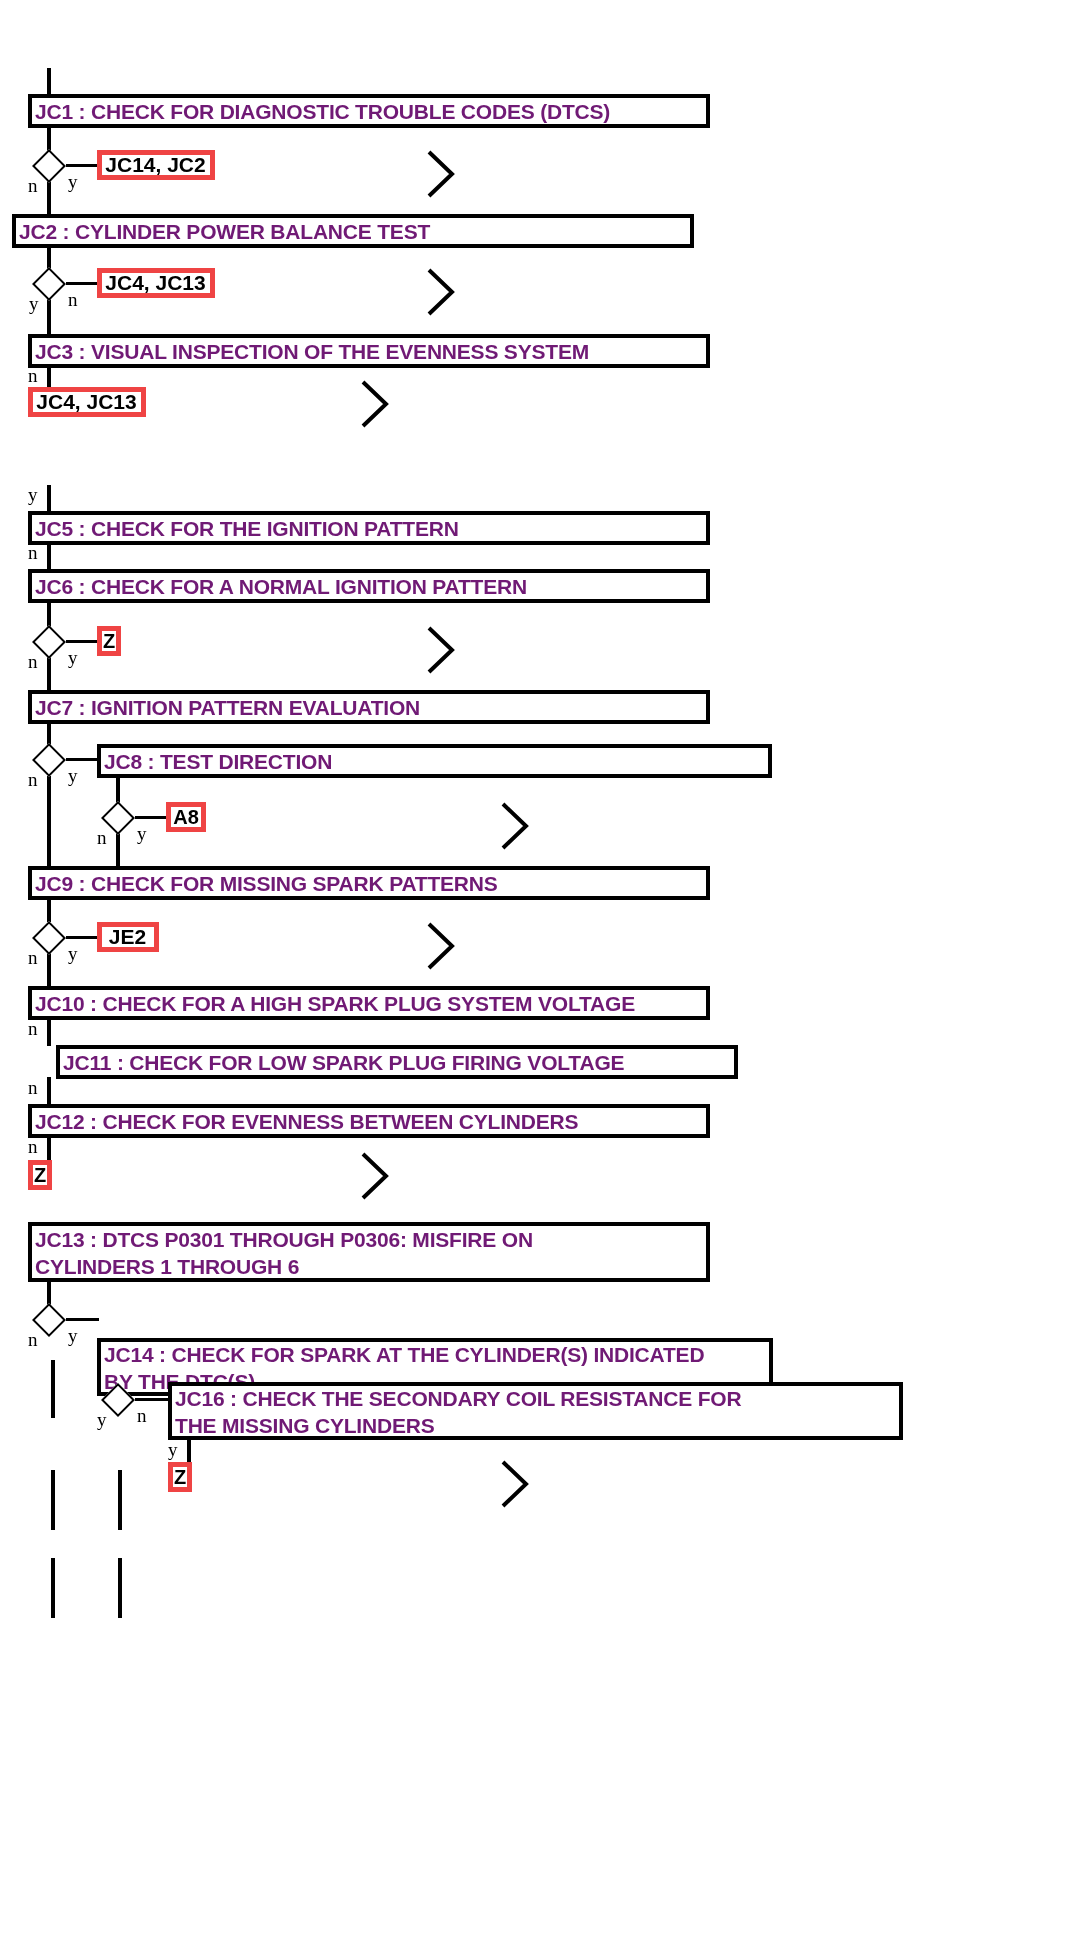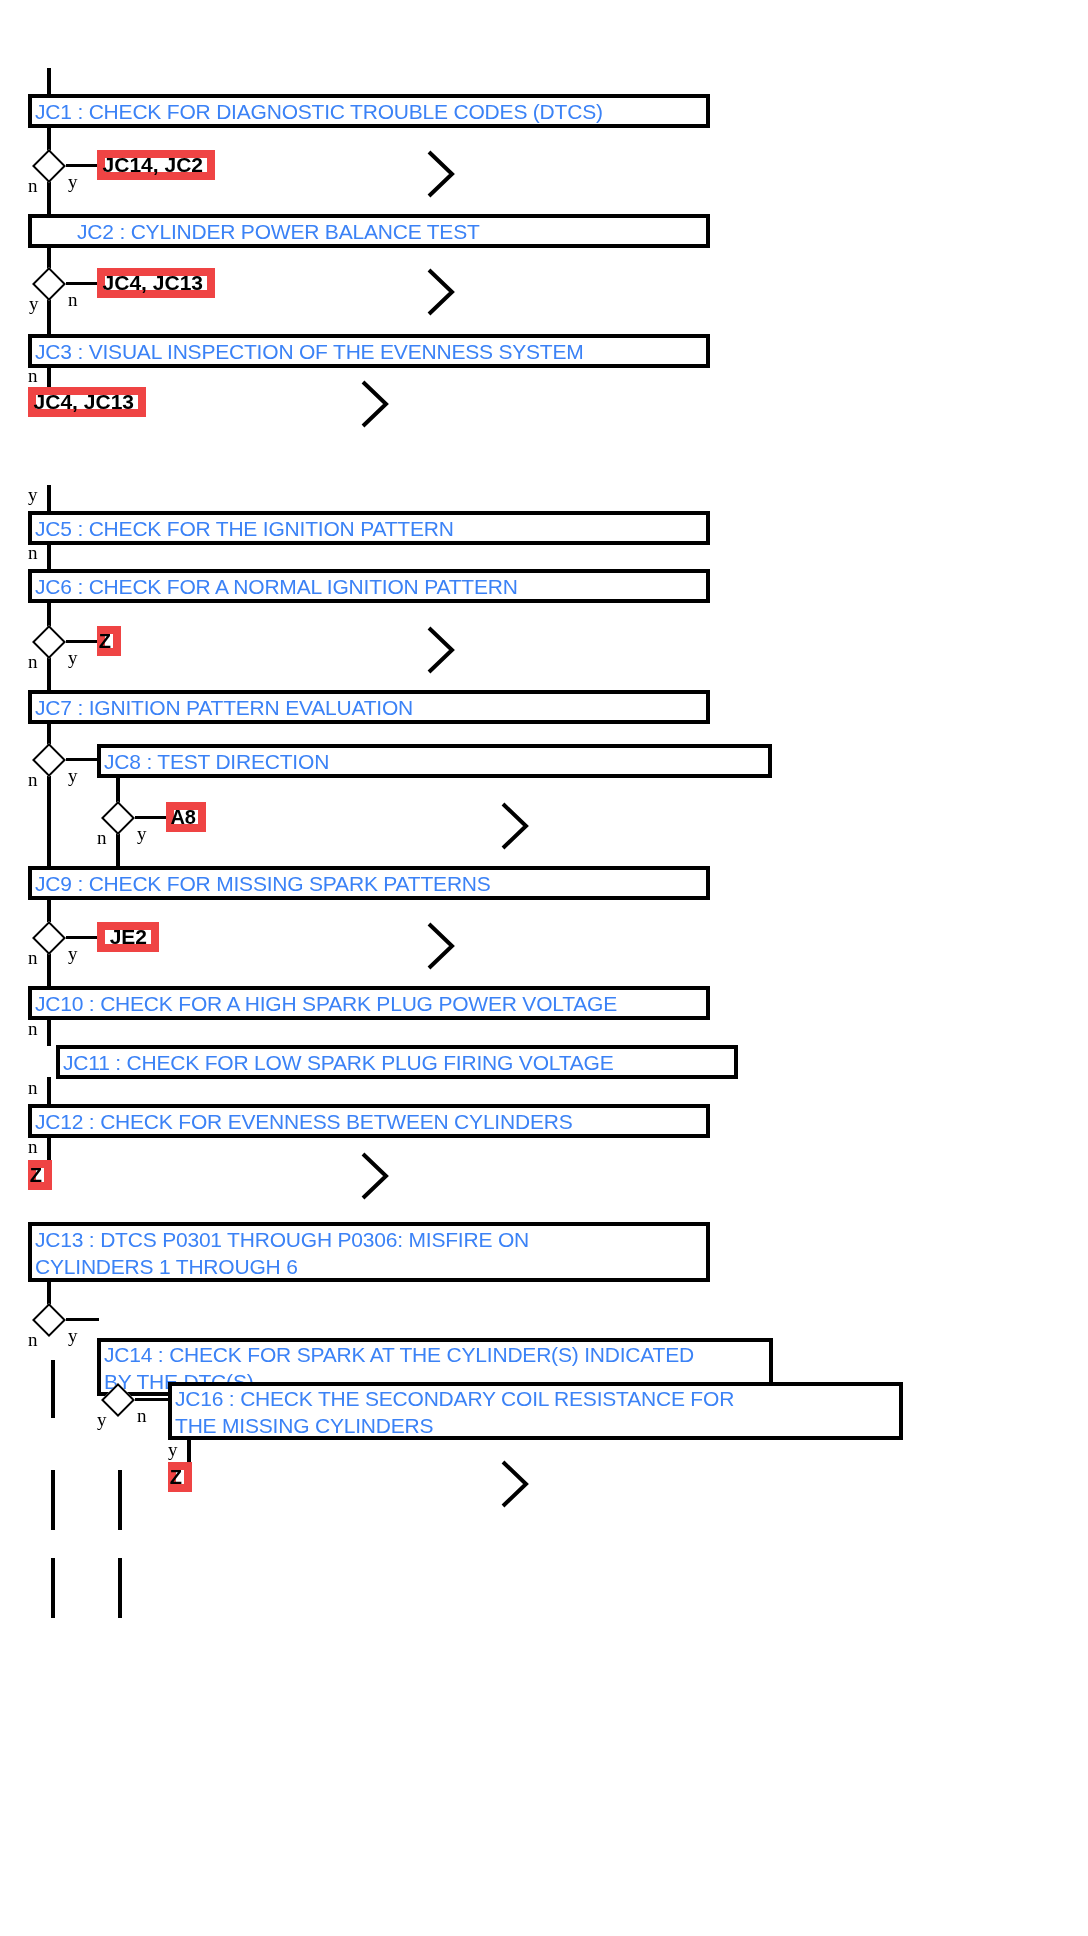--- a/index.html
+++ b/index.html
@@ -19,25 +19,25 @@
   .pbox{
     position:absolute;
     box-sizing:border-box;
     background:#ffffff;
     border:4px solid #000000;
     display:flex;
     align-items:center;
     z-index:6;
   }
   .pbox .ptext{
-    font-weight:normal;
+    font-weight:bold;
     font-size:21px;
     line-height:27px;
     letter-spacing:-0.2px;
-    color:#3b82f6;
+    color:#701a75;
     padding:0 0 0 3px;
     white-space:pre-line;
   }
   .pbox.two-line .ptext{padding-top:1px;}
 
   
   .titlebar{
     position:absolute;
     box-sizing:border-box;
     background:#ffffff;
@@ -57,24 +57,24 @@
     padding-left:3px;
     position:relative;
     top:-12px;
   }
 
   
   .refbox{
     position:absolute;
     box-sizing:border-box;
     background:#ffffff;
-    border:8px solid #ef4444;
+    border:5px solid #ef4444;
     display:flex;
     align-items:center;
-    justify-content:flex-end;
+    justify-content:center;
     z-index:7;
   }
   .refbox .ptext{
     font-weight:bold;
     font-size:21px;
     line-height:22px;
     color:#000000;
     padding:0 4px 0 3px;
     white-space:nowrap;
   }
@@ -146,21 +146,21 @@
   <div class="blabel" style="left:28px; top:176px;">n</div>
   <div class="blabel" style="left:68px; top:172px;">y</div>
   <div class="chev" style="left:424px; top:148px;">
     <svg width="34" height="52" viewBox="0 0 34 52">
         <polyline points="5,4 28,26 5,48" fill="none" stroke="#000" stroke-width="4"></polyline>
       </svg>
   </div>
 
   <div class="vline" style="left:47px; top:180px; height:36px;"></div>
 
-  <div class="pbox" style="left:28px; top:214px; width:682px; height:34px;padding-left:42px;">
+  <div class="pbox" style="left:12px; top:214px; width:682px; height:34px;">
     <span class="ptext">JC2 : CYLINDER POWER BALANCE TEST</span>
   </div>
 
   <div class="vline" style="left:47px; top:246px; height:26px;"></div>
 
   <div class="diamond" style="left:31px; top:266px;">
     <i></i>
   </div>
   <div class="hline" style="left:66px; top:282px; width:33px;"></div>
   <div class="refbox" style="left:97px; top:268px; width:118px; height:30px;">
@@ -279,21 +279,21 @@
   <div class="blabel" style="left:68px; top:944px;">y</div>
   <div class="chev" style="left:424px; top:920px;">
     <svg width="34" height="52" viewBox="0 0 34 52">
         <polyline points="5,4 28,26 5,48" fill="none" stroke="#000" stroke-width="4"></polyline>
       </svg>
   </div>
 
   <div class="vline" style="left:47px; top:952px; height:36px;"></div>
 
   <div class="pbox" style="left:28px; top:986px; width:682px; height:34px;">
-    <span class="ptext">JC10 : CHECK FOR A HIGH SPARK PLUG POWER VOLTAGE</span>
+    <span class="ptext">JC10 : CHECK FOR A HIGH SPARK PLUG SYSTEM VOLTAGE</span>
   </div>
   <div class="vline" style="left:47px; top:1018px; height:28px;"></div>
   <div class="blabel" style="left:28px; top:1019px;">n</div>
 
   <div class="pbox" style="left:28px; top:1045px; width:682px; height:34px;margin-left:28px;">
     <span class="ptext">JC11 : CHECK FOR LOW SPARK PLUG FIRING VOLTAGE</span>
   </div>
   <div class="vline" style="left:47px; top:1077px; height:28px;"></div>
   <div class="blabel" style="left:28px; top:1078px;">n</div>
 

